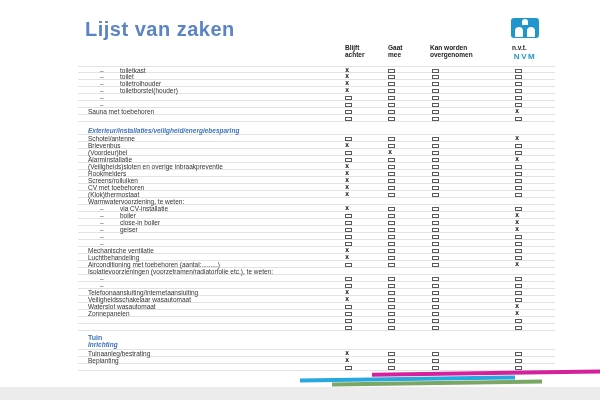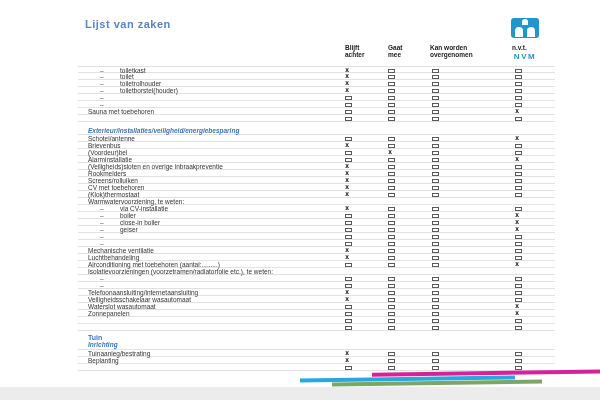--- a/index.html
+++ b/index.html
@@ -3,21 +3,21 @@
 <meta charset="utf-8">
 <style>
   * { margin:0; padding:0; box-sizing:border-box; }
   body { font-family:"Liberation Sans", sans-serif; background:#fff; }
   #page {
     position:relative; width:600px; height:400px; background:#fff; overflow:hidden;
   }
   
   .title {
     position:absolute; left:85px; top:18px;
-    font-size:11px; font-weight:bold; letter-spacing:0.5px;
+    font-size:20px; font-weight:bold; letter-spacing:0.5px;
   }
   
   .logo { position:absolute; left:508px; top:18px; width:34px; text-align:center; }
   .logo-box { position:relative; width:28px; height:20px; border-radius:3px; margin:0 auto; }
   .logo-arch { position:absolute; background:#fff; border-radius:4px 4px 0 0; }
   .logo-arch.a1 { width:8px; height:10px; left:4px;  bottom:1px; }
   .logo-arch.a2 { width:8px; height:10px; right:4px; bottom:1px; }
   .logo-arch.a3 { width:6px; height:6px;  left:11px; top:1px; }
   .logo-text { font-size:8px; font-weight:bold; letter-spacing:1.5px; margin-top:14px; }
   

